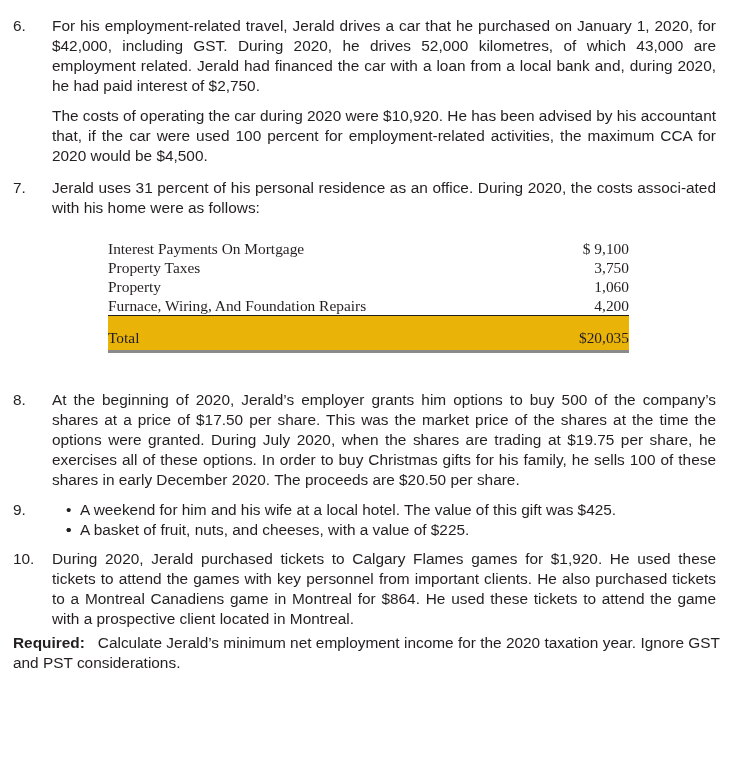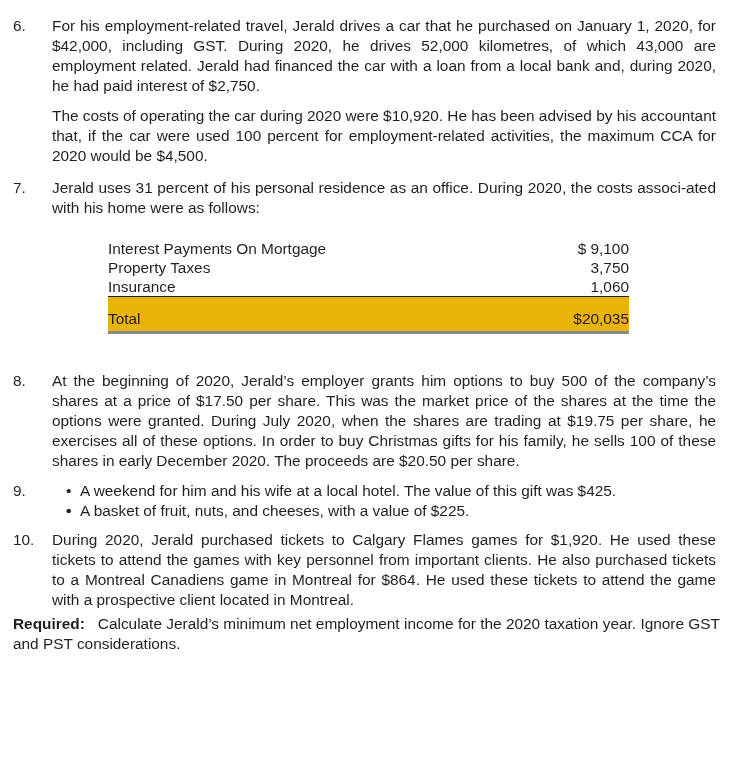--- a/index.html
+++ b/index.html
@@ -42,20 +42,21 @@
     .item8 { margin-top: 37px; }
     .item9 { margin-top: 10px; }
     .item10 { margin-top: 10px; }
 
     .cost-table {
       margin: 21px 0 0 60px;
       width: 521px;
       border-collapse: collapse;
       font-size: 15.4px;
       line-height: 19px;
+      font-family: Liberation Serif, serif;
     }
     .cost-table td {
       padding: 0;
     }
     .cost-table td.amt {
       text-align: right;
     }
     .cost-table tr.total td {
       background: #eab308;
       border-top: 1.5px solid #231f20;
@@ -106,22 +107,26 @@
       <tbody>
         <tr>
           <td>Interest Payments On Mortgage</td>
           <td class="amt">$ 9,100</td>
         </tr>
         <tr>
           <td>Property Taxes</td>
           <td class="amt">3,750</td>
         </tr>
         <tr>
-          <td>Insurance</td>
+          <td>Property</td>
           <td class="amt">1,060</td>
+        </tr>
+        <tr>
+          <td>Furnace, Wiring, And Foundation Repairs</td>
+          <td class="amt">4,200</td>
         </tr>
         <tr class="total">
           <td>Total</td>
           <td class="amt">$20,035</td>
         </tr>
       </tbody>
     </table>
   </div>
 
   <div class="item item8">

